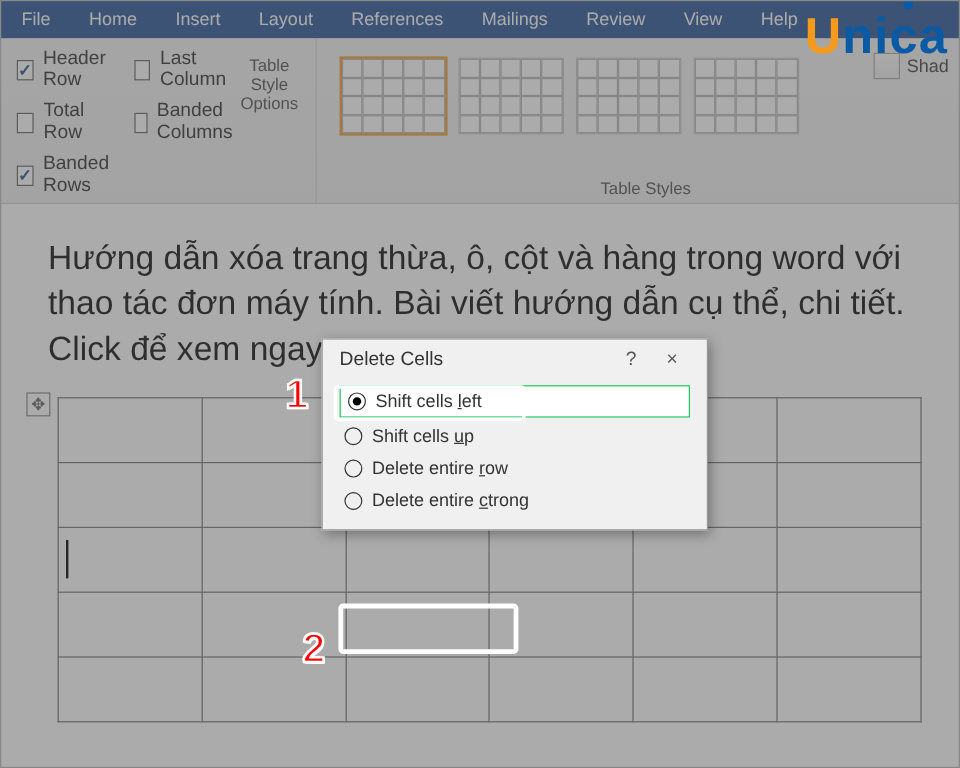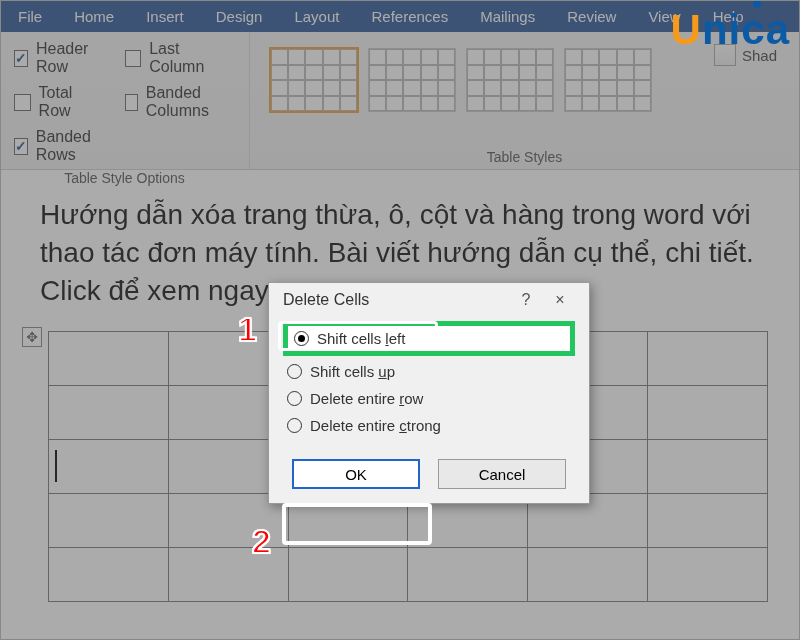--- a/index.html
+++ b/index.html
@@ -39,21 +39,21 @@
     background: linear-gradient(#f4f4f4,#f0f0f0);
     border-bottom: 1px solid #d0d0d0;
     height: 138px;
     display: flex;
     position: relative;
   }
   .ribbon-group {
     padding: 8px 14px 4px 14px;
     border-right: 1px solid #d9d9d9;
     display: flex;
-    flex-direction: column;
+    flex-direction: row;
   }
   .style-opts { width: 368px; }
   .style-opts .rows { display: flex; gap: 18px; }
   .style-opts .col { display: flex; flex-direction: column; gap: 8px; }
   .chk {
     display: flex;
     align-items: center;
     gap: 8px;
     font-size: 16px;
     color: #333;
@@ -146,21 +146,21 @@
     padding: 5px 2px;
     color:#333;
   }
   .radio-row .radio {
     width:15px;height:15px;border:1.5px solid #333;border-radius:50%;
     display:flex;align-items:center;justify-content:center;
   }
   .radio-row.selected .radio::after{content:"";width:7px;height:7px;background:#000;border-radius:50%;}
   .radio-row .ul { text-decoration: underline; }
   .radio-row.highlight {
-    background:#fff; border:5px solid #22c55e;
+    background:#fff; border:1px solid #22c55e;
     padding:4px 6px; margin: 0 -2px 2px -2px;
   }
   .dialog .buttons {
     display:flex; gap:18px;
     padding: 10px 14px 14px 14px;
     justify-content: center;
   }
   .btn {
     width: 128px; height: 30px;
     border:1px solid #9a9a9a;
@@ -209,21 +209,20 @@
   .watermark .dot{position:absolute;top:-6px;left:82px;width:8px;height:8px;background:#0b5aa6;border-radius:50%;}
   .border-frame{position:absolute;inset:0;border:1px solid #888;pointer-events:none;z-index:40;}
 </style>
 </head>
 <body>
 
 <div class="menubar">
   <div class="menu-item">File</div>
   <div class="menu-item">Home</div>
   <div class="menu-item">Insert</div>
-  <div class="menu-item">Design</div>
   <div class="menu-item">Layout</div>
   <div class="menu-item">References</div>
   <div class="menu-item">Mailings</div>
   <div class="menu-item">Review</div>
   <div class="menu-item">View</div>
   <div class="menu-item">Help</div>
 </div>
 
 <div class="ribbon">
   <div class="ribbon-group style-opts">
@@ -427,24 +426,20 @@
     </div>
     <div class="radio-row">
       <span class="radio"></span>
       <span><span>Delete entire </span><span class="ul">r</span><span>ow</span></span>
     </div>
     <div class="radio-row">
       <span class="radio"></span>
       <span><span>Delete entire </span><span class="ul">c</span><span>trong</span></span>
     </div>
   </div>
-  <div class="buttons">
-    <div class="btn primary">OK</div>
-    <div class="btn">Cancel</div>
-  </div>
 </div>
 
 <div class="annot-box1"></div>
 <div class="annot one">1</div>
 <div class="annot-box2"></div>
 <div class="annot two">2</div>
 
 <div class="watermark">
   <span class="u1">U</span><span class="rest">nica</span>
   <span class="dot"></span>

